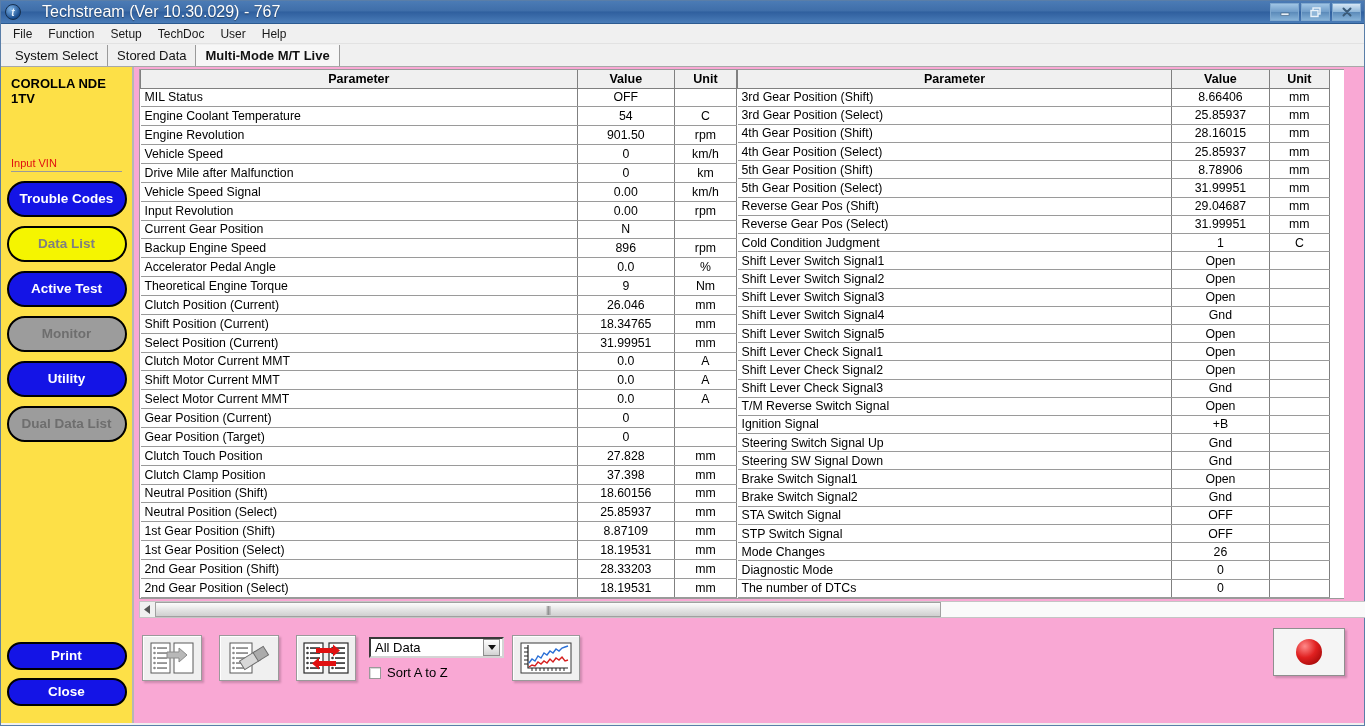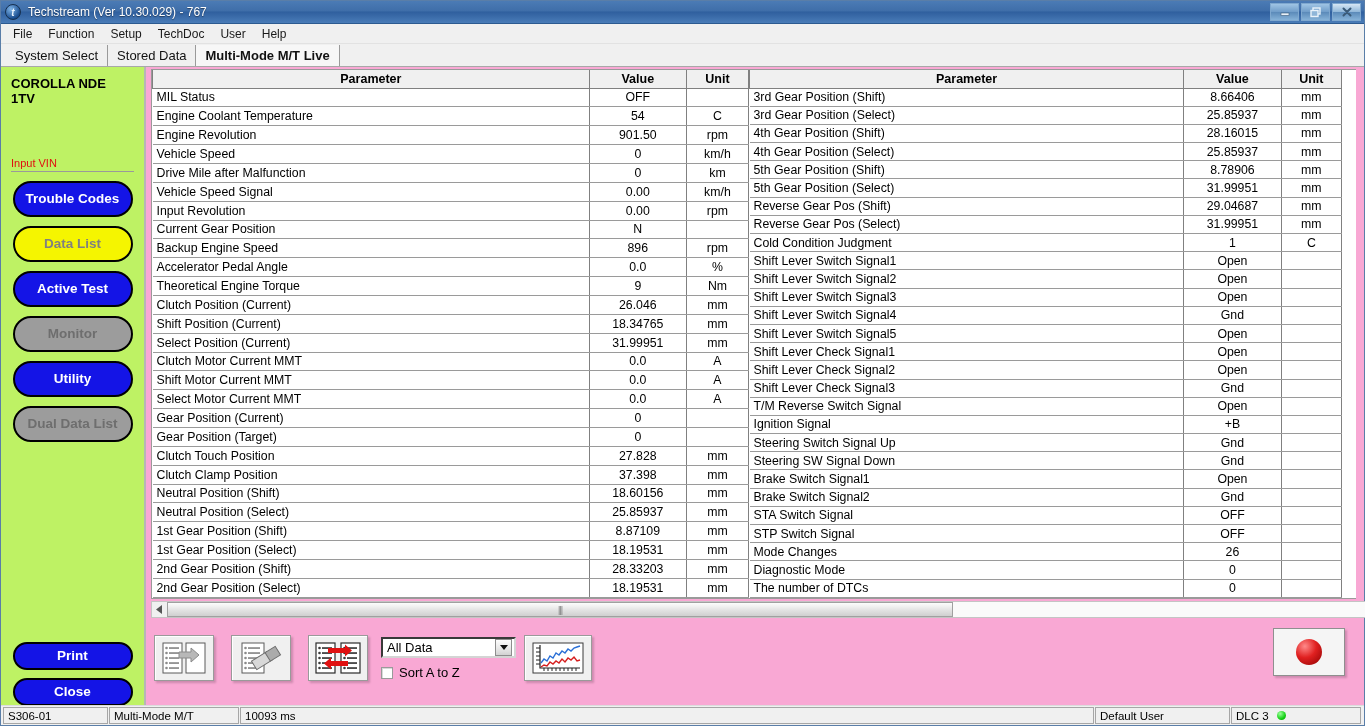--- a/index.html
+++ b/index.html
@@ -32,23 +32,23 @@
   .title-icon {
     width: 16px; height: 16px; border-radius: 50%;
     background: radial-gradient(circle at 35% 30%, #7fb5e8, #1a4d8f 70%, #0d2f5c);
     border: 1px solid #16304f;
     color: #eaf4ff; font-size: 10px; font-weight: bold;
     display: flex; align-items: center; justify-content: center;
     font-style: italic;
     flex: 0 0 auto;
   }
   .title-text {
-    margin-left: 7px;
+    margin-left: 21px;
     color: #ffffff;
-    font-size: 12px;
+    font-size: 16px;
     text-shadow: 0 1px 1px rgba(0,0,0,.45);
     white-space: nowrap;
   }
   .win-btns {
     position: absolute; right: 3px; top: 2px;
     display: flex; gap: 2px;
   }
   .win-btn {
     width: 29px; height: 18px;
     border: 1px solid #7fa8cf;
@@ -101,22 +101,22 @@
 
   
   .body-area {
     position: relative;
     height: 656px;
     display: flex;
   }
 
   
   .sidebar {
-    width: 145px;
-    background: #bef264;
+    width: 133px;
+    background: #fde047;
     border-right: 2px solid #b6b6b6;
     position: relative;
     display: flex; flex-direction: column;
   }
   .veh-title {
     margin: 9px 0 0 10px;
     font-size: 13px; font-weight: bold; color: #000;
     line-height: 15px;
   }
   .vin-block {
@@ -820,24 +820,14 @@
         </div>
 
         <div class="rec-btn">
           <div class="rec-dot"></div>
         </div>
       </div>
 
     </div>
   </div>
 
-  <div class="statusbar">
-    <div class="sb-cell" style="width:105px;">S306-01</div>
-    <div class="sb-cell" style="width:130px;">Multi-Mode M/T</div>
-    <div class="sb-cell" style="width:854px;">10093 ms</div>
-    <div class="sb-cell" style="width:135px;">Default User</div>
-    <div class="sb-cell" style="width:130px;">
-      <span>DLC 3</span>
-      <span class="sb-dot"></span>
-    </div>
-  </div>
 
 </div>
 
 </body></html>

